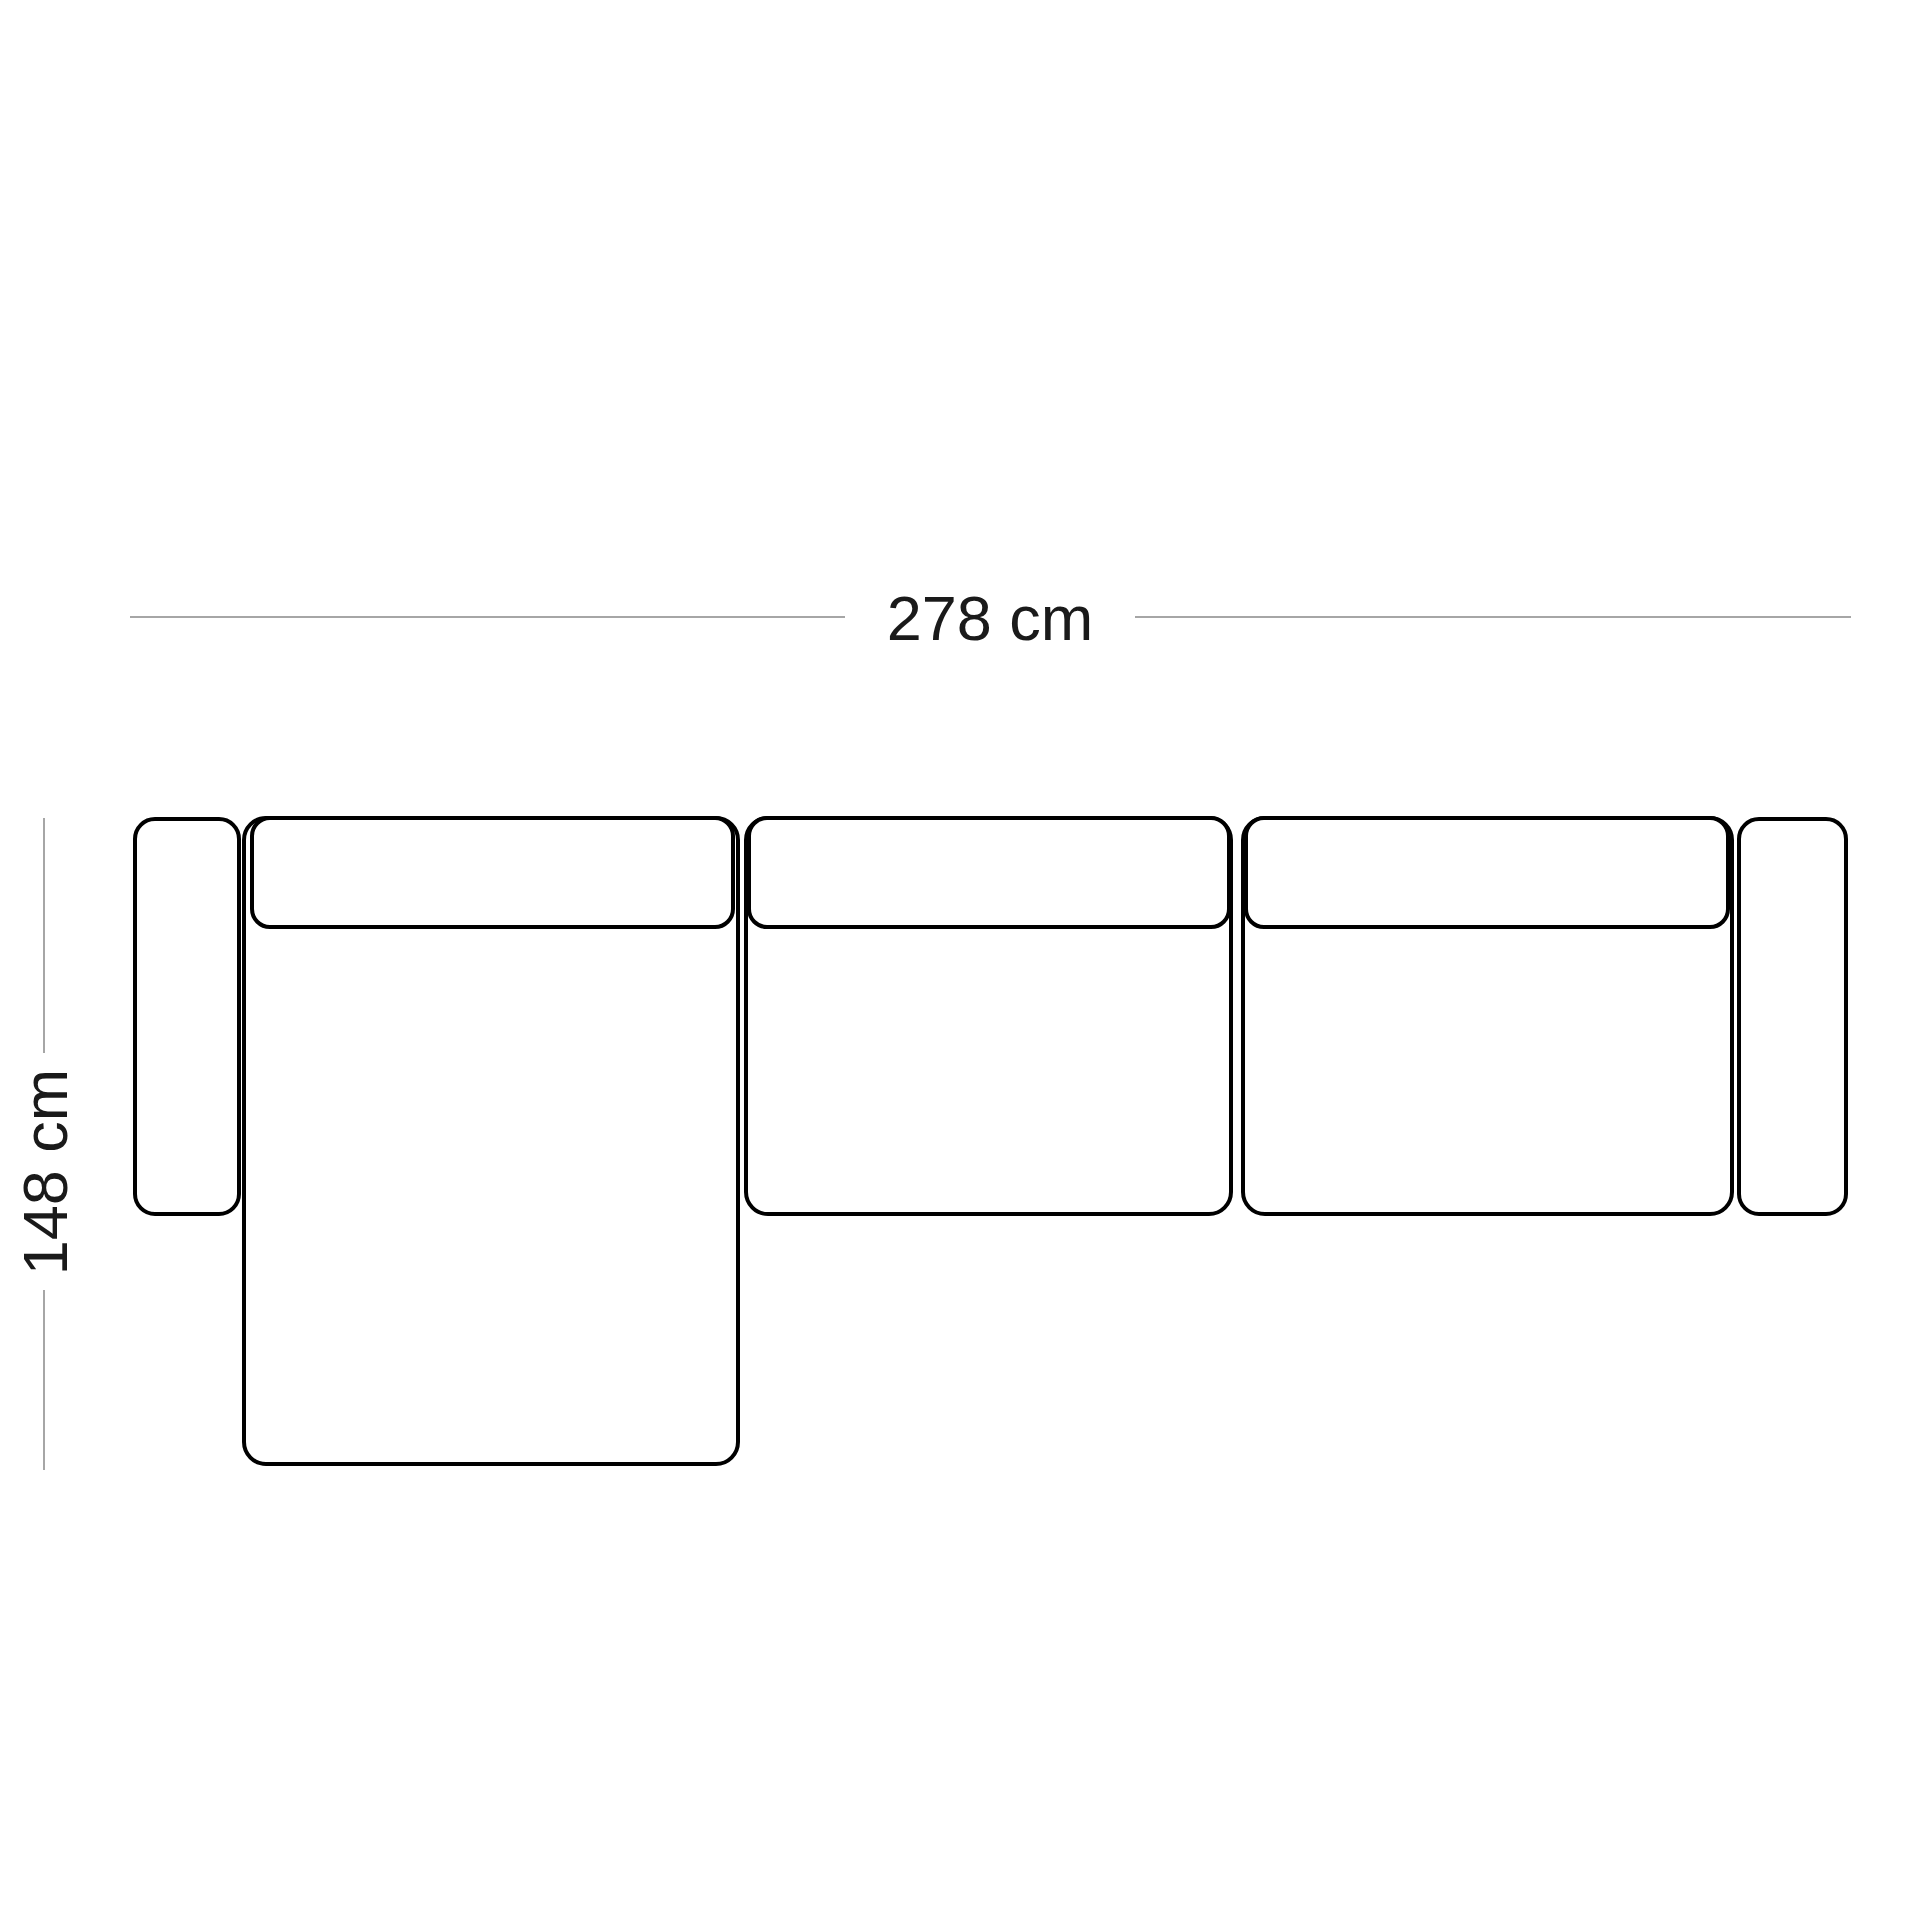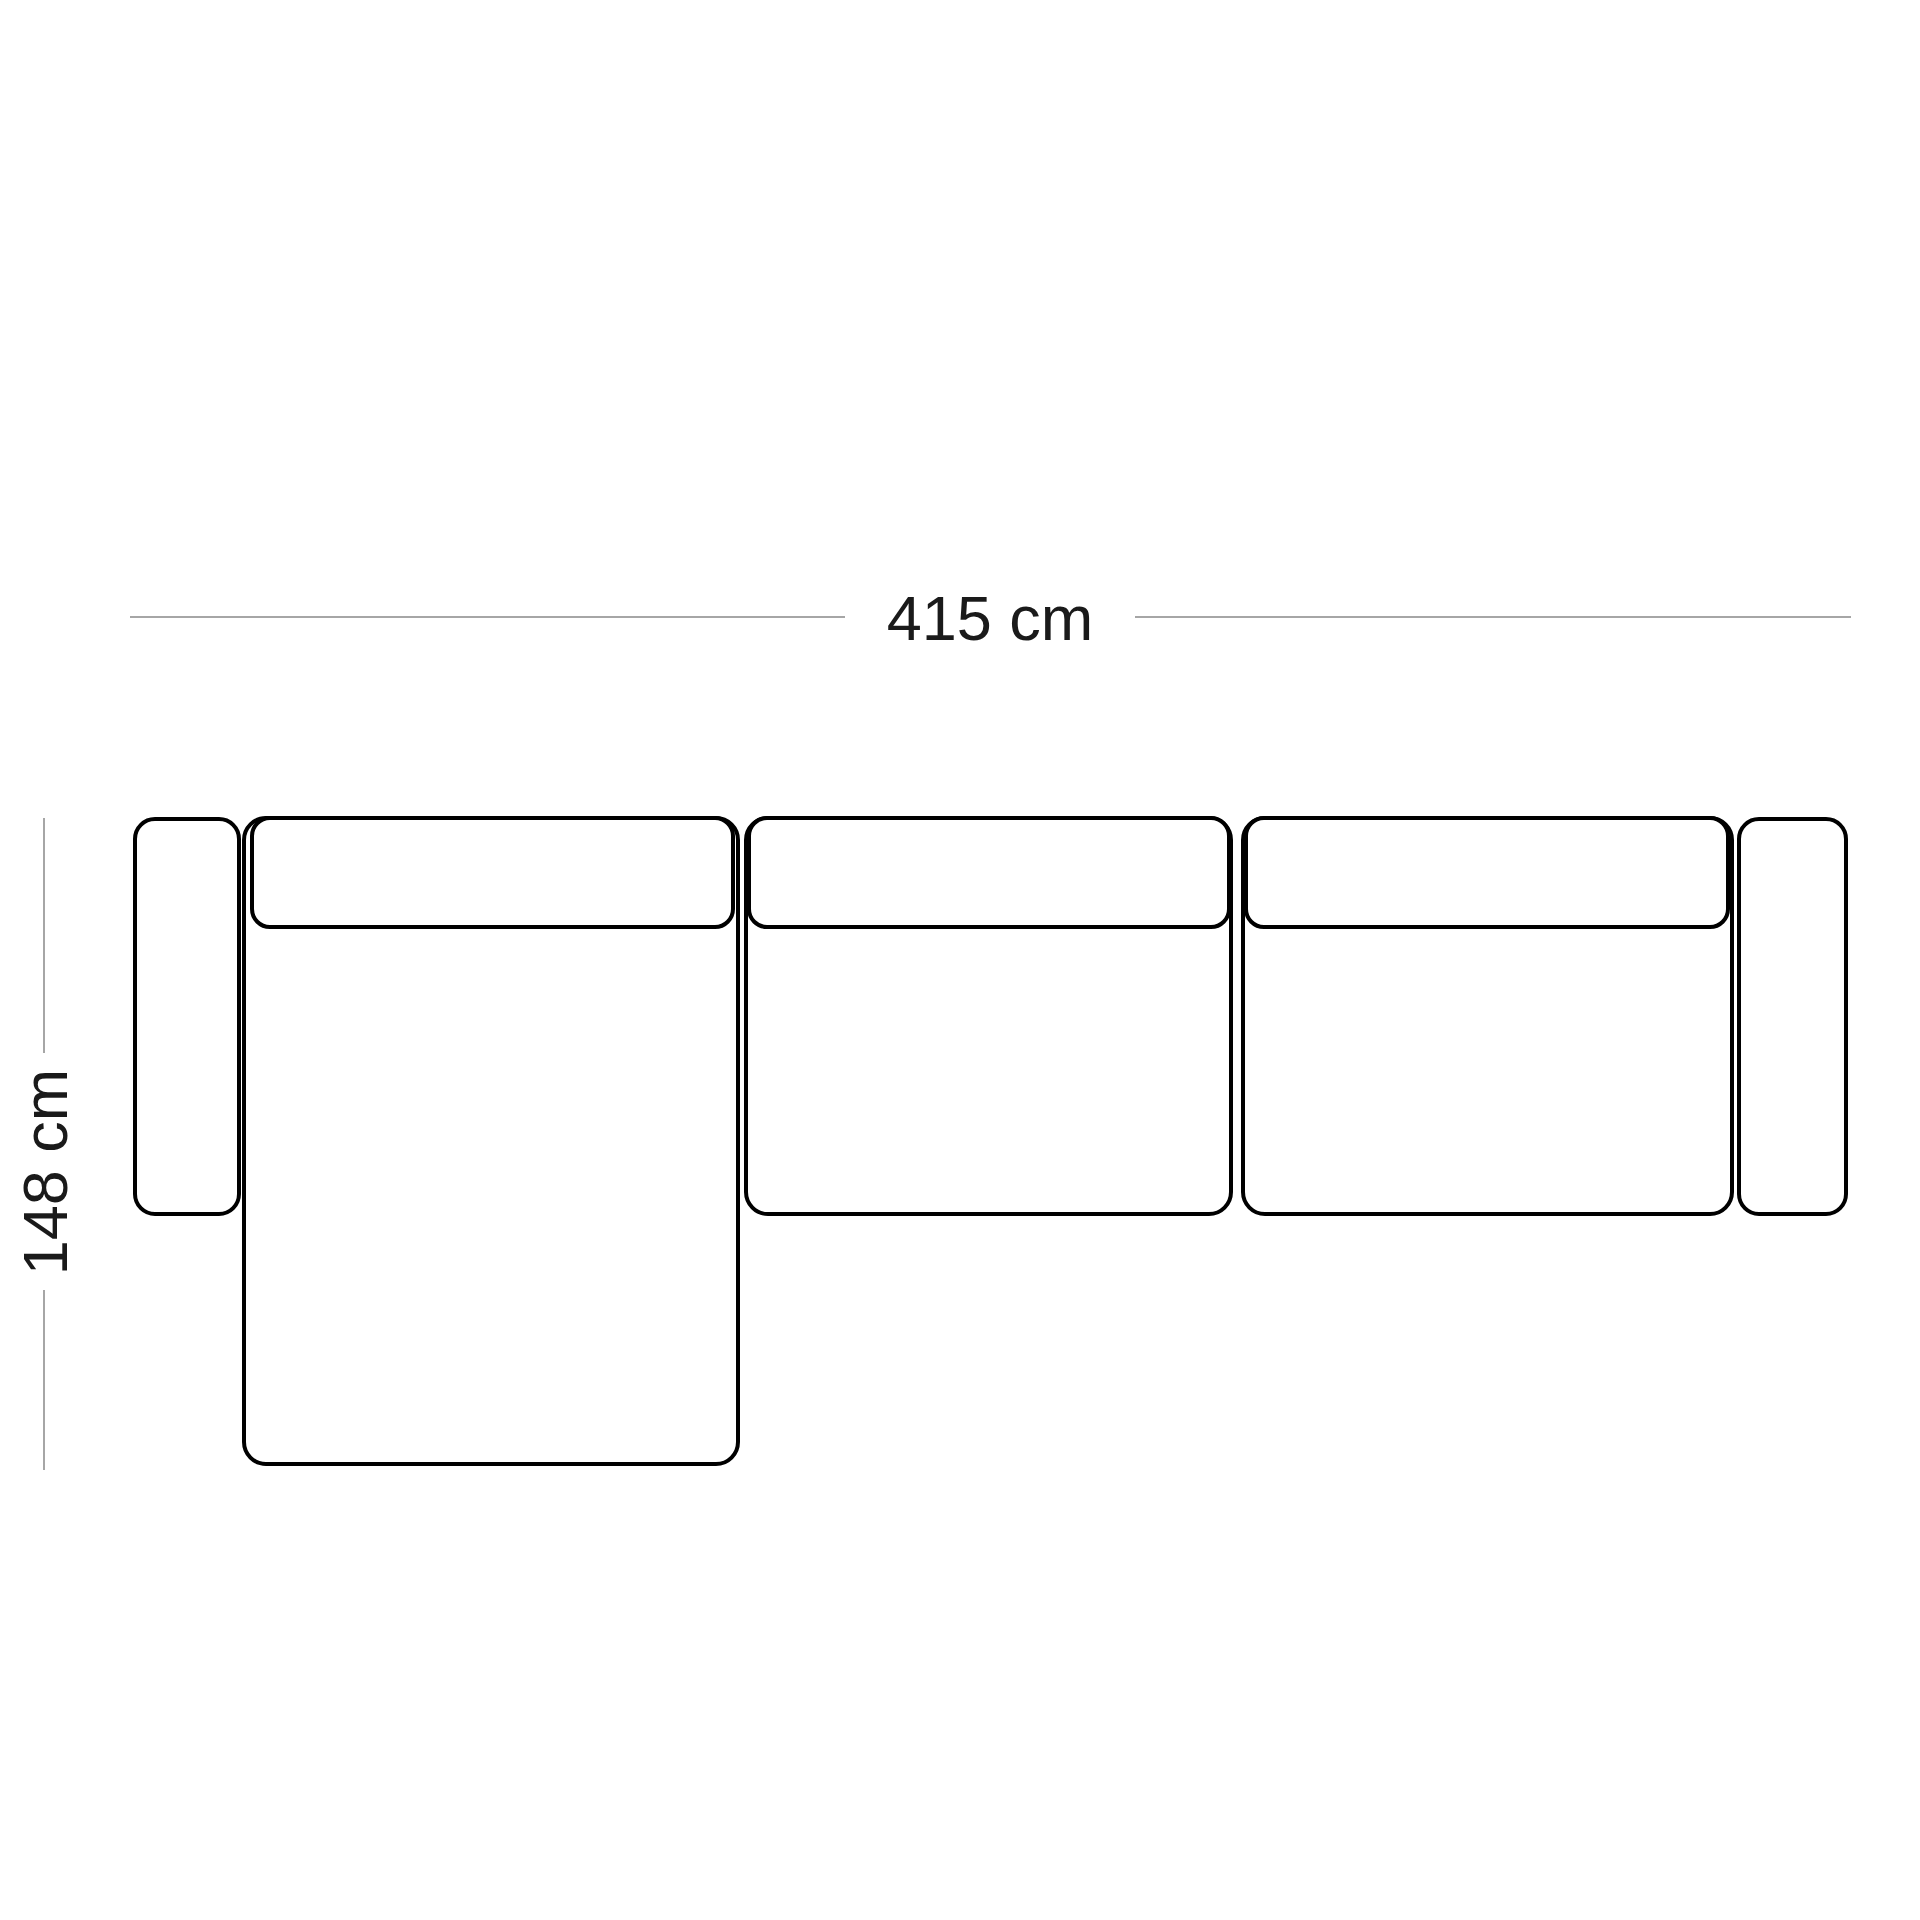--- a/index.html
+++ b/index.html
@@ -56,21 +56,21 @@
     left:45px; top:1172px;
     transform:translate(-50%,-50%) rotate(-90deg);
   }
 </style>
 </head>
 <body>
 
 <div class="canvas">
 
   <div class="dim dim-h-left"></div>
-  <div class="dim-label width-label">415 cm</div>
+  <div class="dim-label width-label">278 cm</div>
   <div class="dim dim-h-right"></div>
 
   <div class="dim dim-v-top"></div>
   <div class="dim-label depth-label">148 cm</div>
   <div class="dim dim-v-bottom"></div>
 
   <div class="part armrest armrest-left"></div>
   <div class="part module chaise"></div>
   <div class="part module seat-mid"></div>
   <div class="part module seat-right"></div>

